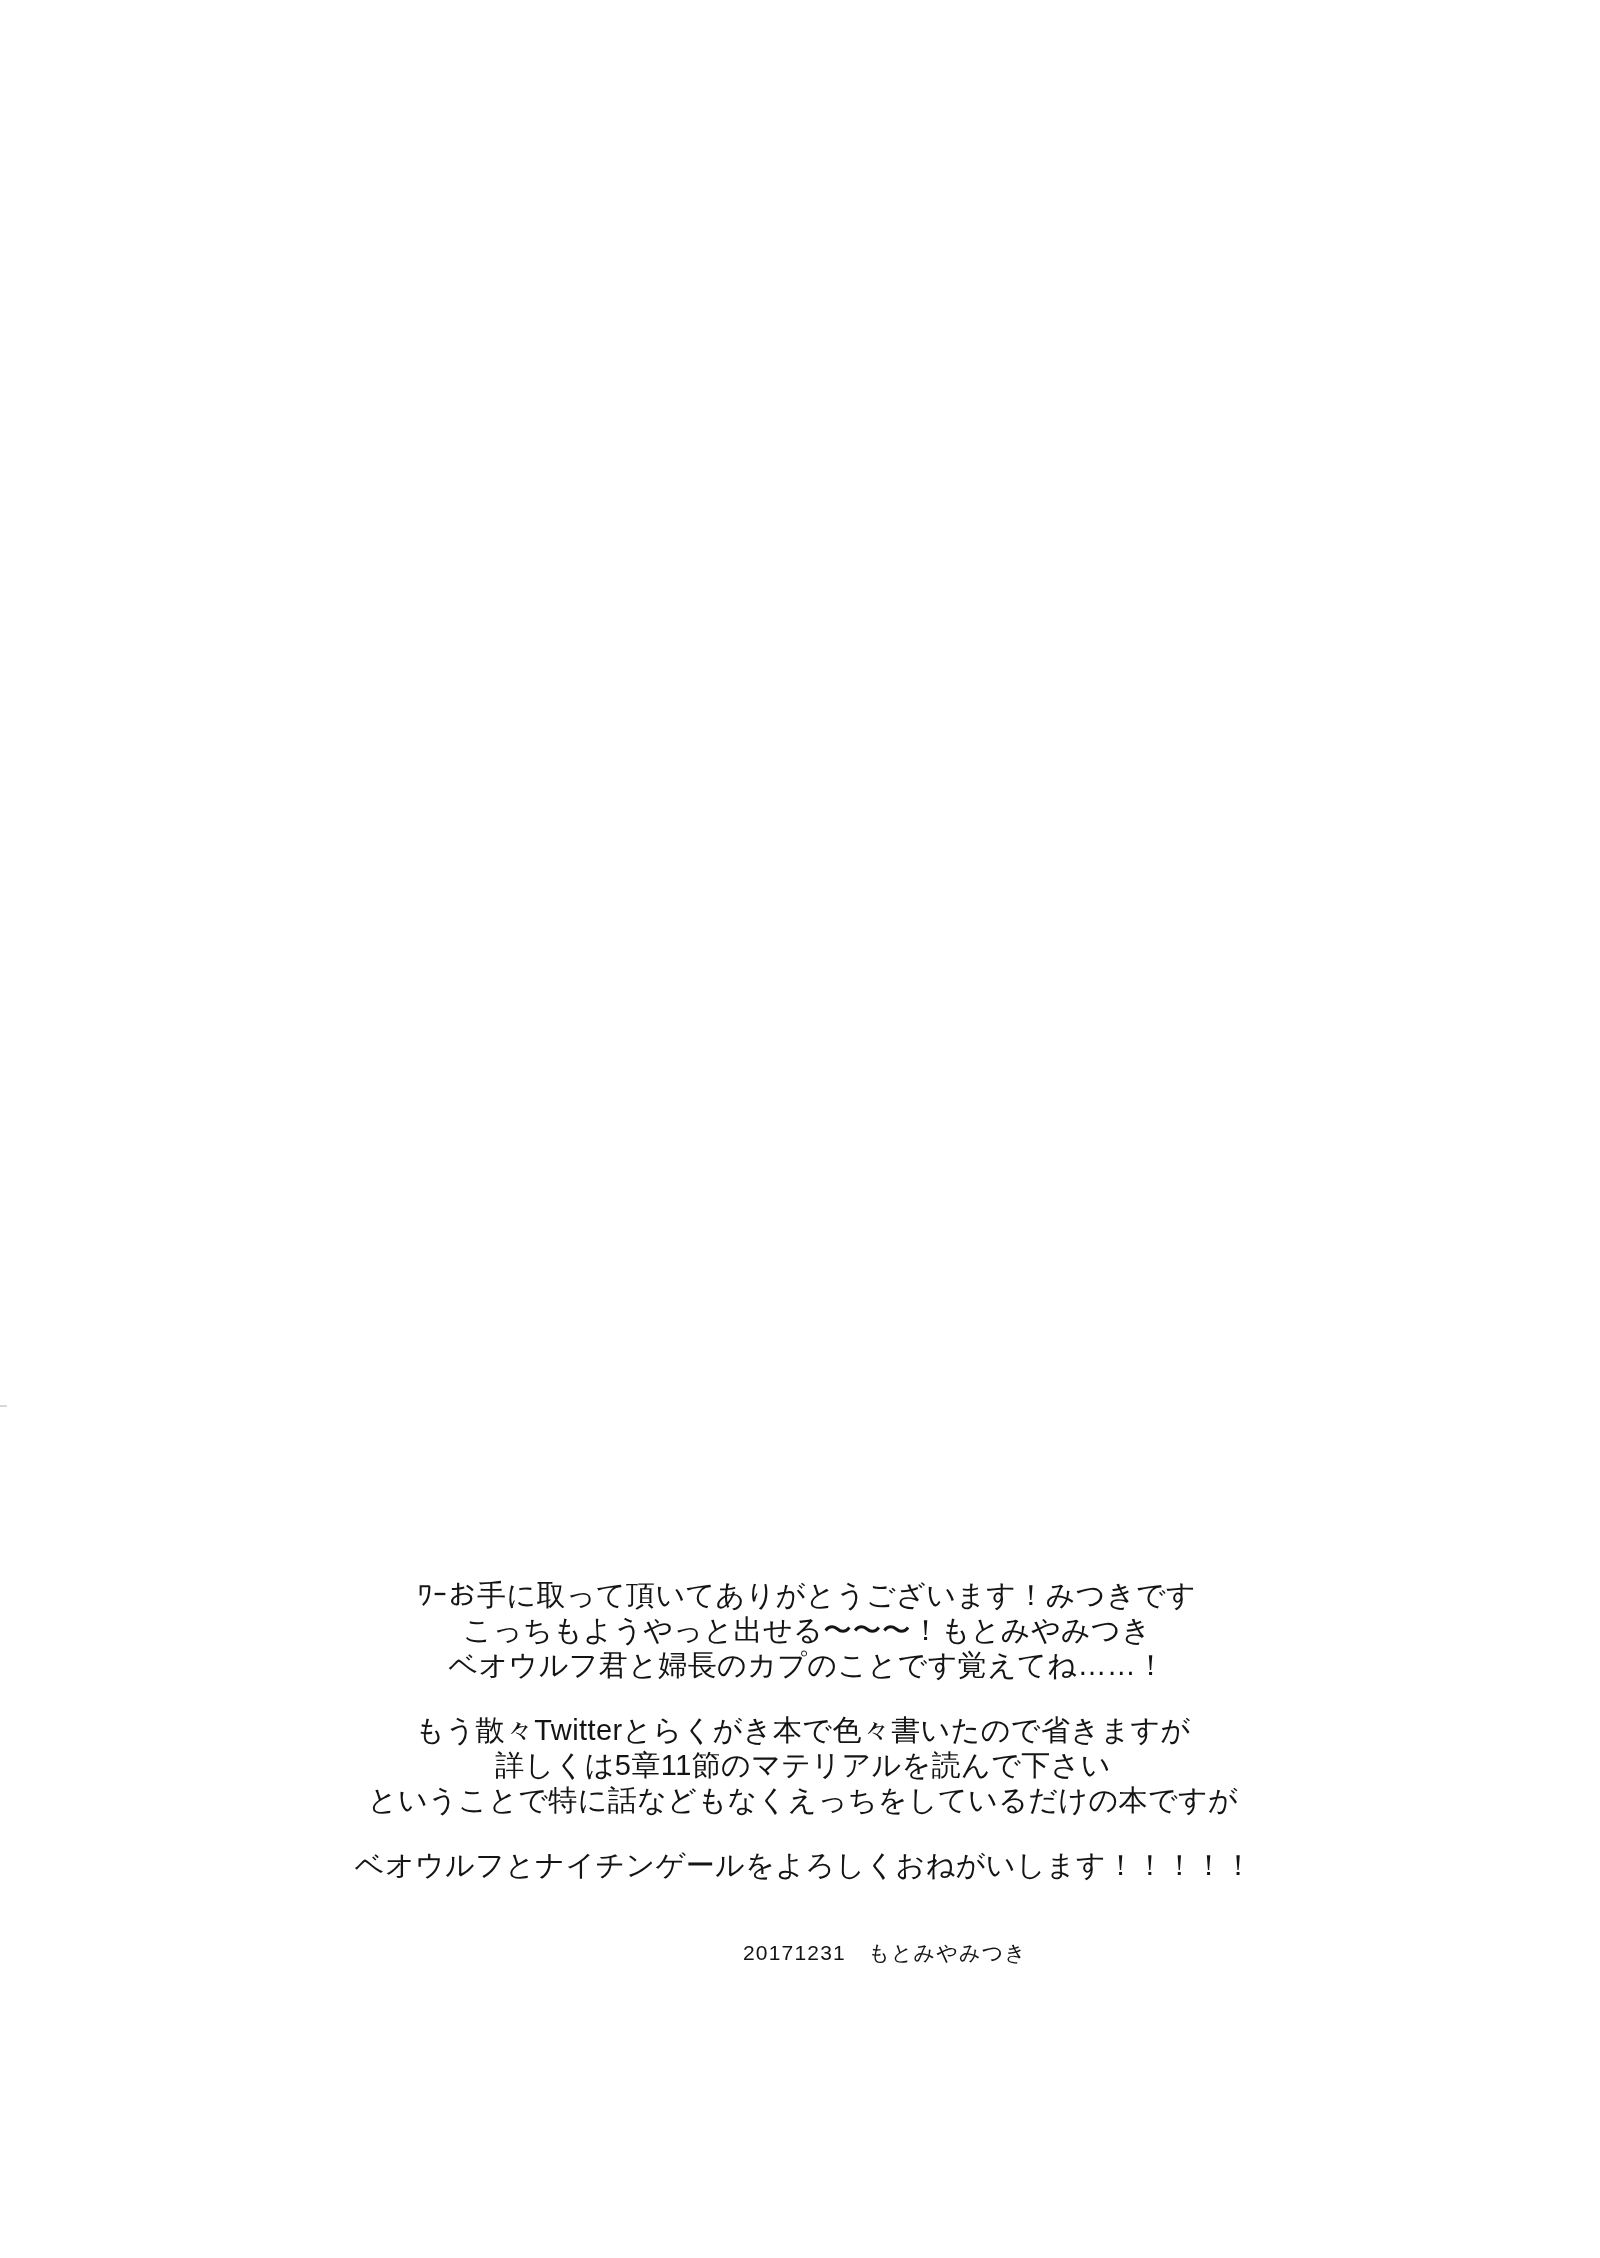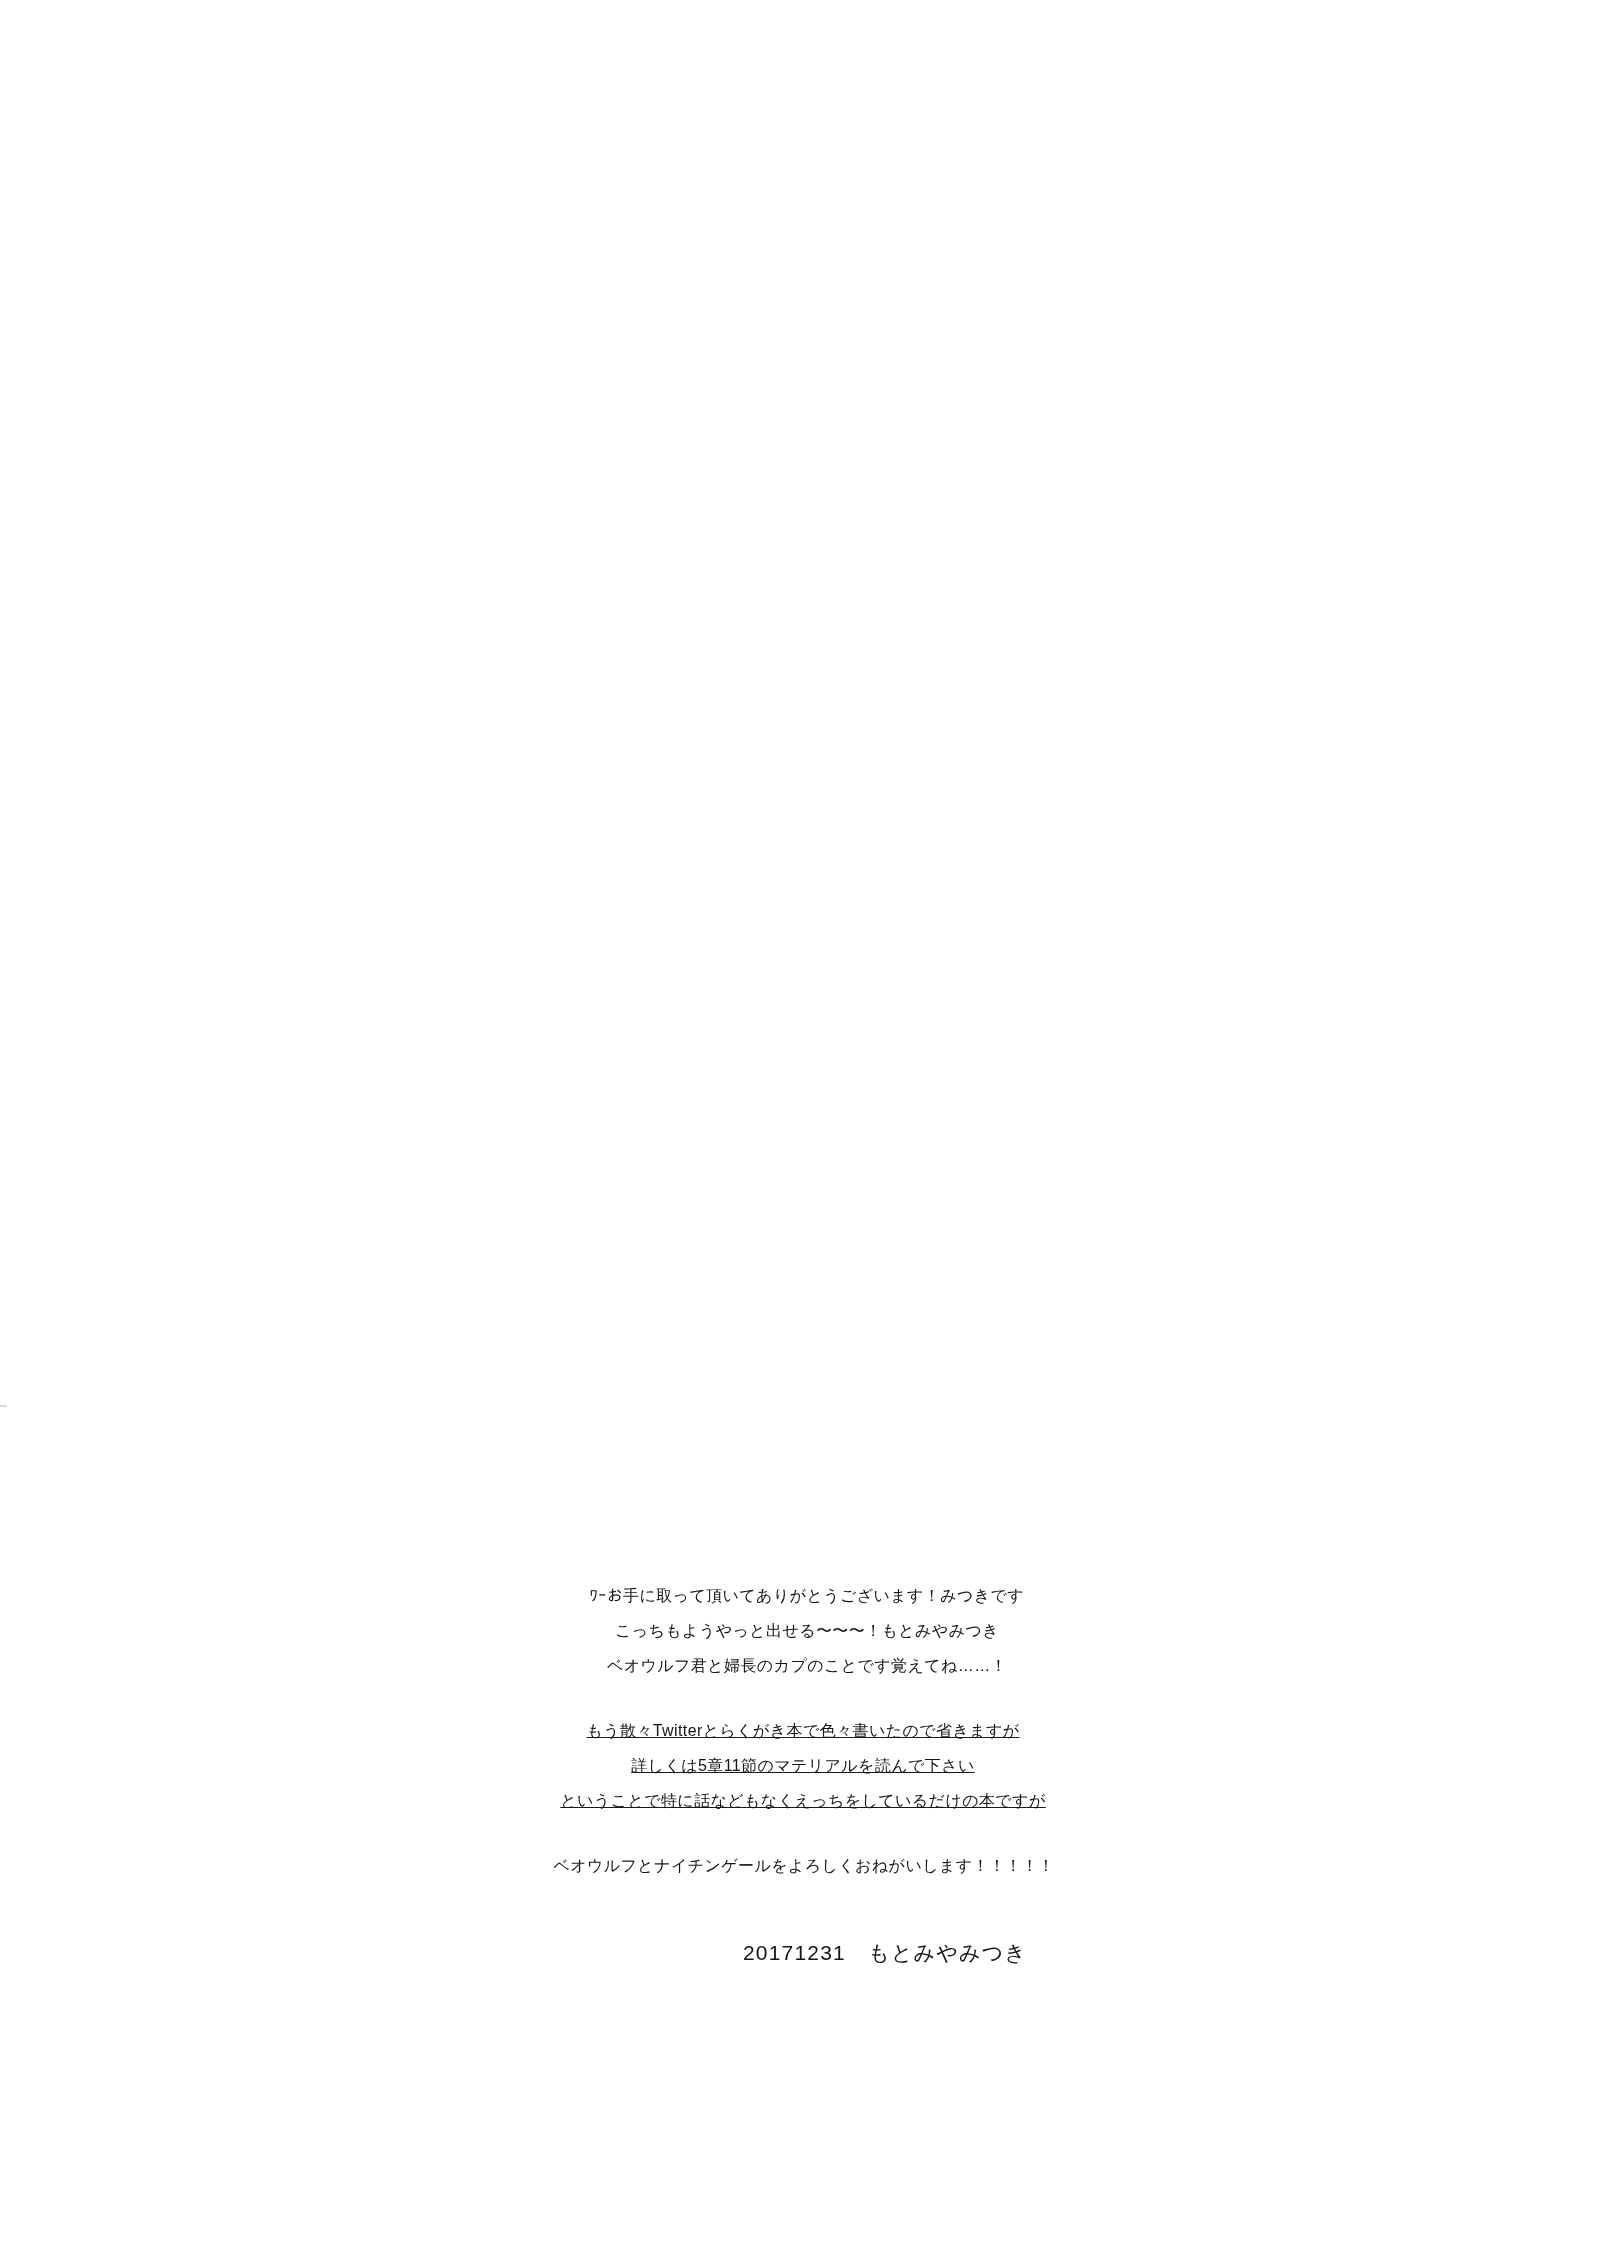--- a/index.html
+++ b/index.html
@@ -38,39 +38,39 @@
     line-height: 1.0;
   }
   .block {
     display: block;
   }
   .block + .block {
     margin-top: 30px;
   }
   .line {
     display: block;
-    font-size: 16px;
+    font-size: 29px;
     line-height: 35px;
     letter-spacing: 0.4px;
     white-space: pre;
     color: #141414;
     text-align: center;
   }
   .sig {
     display: block;
     margin-top: 52px;
     font-size: 21px;
     line-height: 35px;
     letter-spacing: 1.2px;
     white-space: pre;
     color: #141414;
     padding-left: 170px;
   }
   .block-greeting { padding-left: 14px; }
-  .block-body { padding-left: 6px; text-decoration: underline; }
+  .block-body { padding-left: 6px; }
   .block-plea { padding-left: 8px; }
 </style>
 </head>
 <body>
 
 <div class="page">
 
   <div class="edge-speck"></div>
 
   <div class="afterword">

